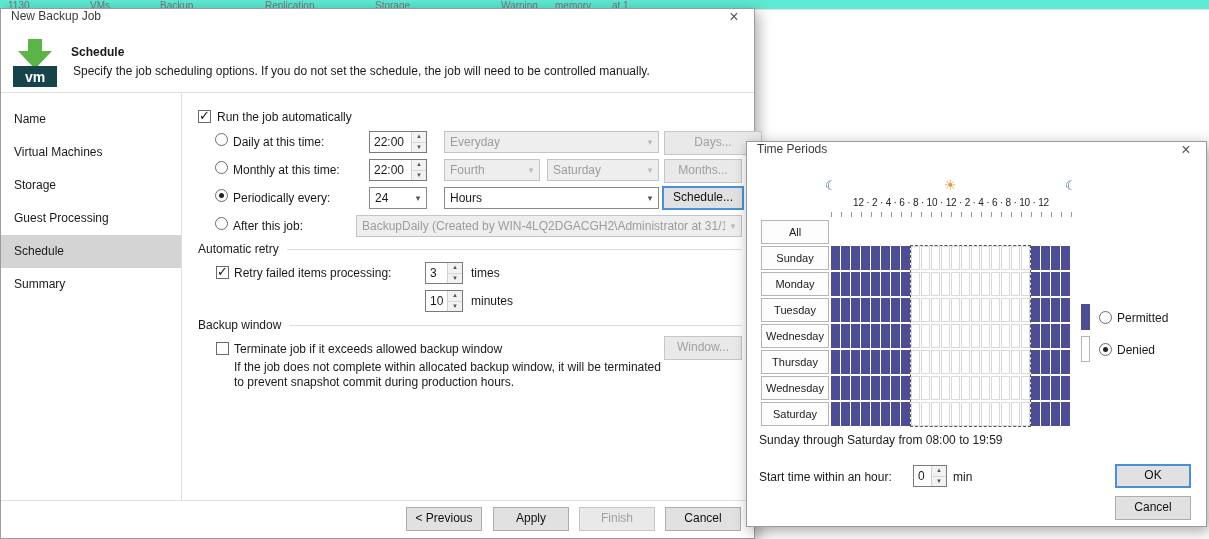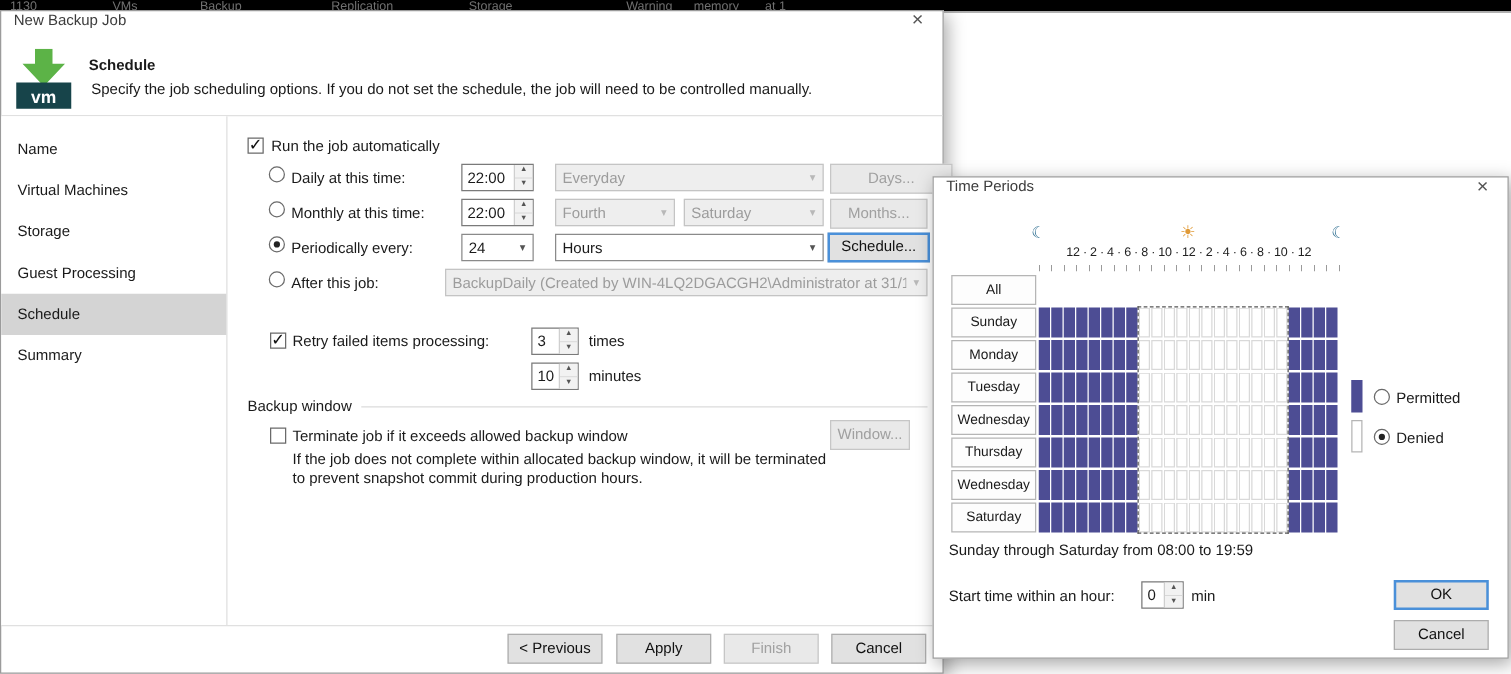--- a/index.html
+++ b/index.html
@@ -7,21 +7,21 @@
     width: 1209px; height: 539px; position: relative; overflow: hidden;
     background: #ffffff;
     font-family: "Liberation Sans", "DejaVu Sans", sans-serif;
     font-size: 12px; color: #1a1a1a;
   }
   .screen { position: absolute; inset: 0; }
 
   
   .bg-strip {
     position: absolute; top: 0; left: 0; right: 0; height: 10px;
-    background: #000000; border-bottom: 1px solid #e3e3e3;
+    background: #5eead4; border-bottom: 1px solid #e3e3e3;
     overflow: hidden; color: #777; font-size: 10px;
   }
   .bg-strip span { position: absolute; top: 0; white-space: nowrap; }
 
   
   .dialog {
     position: absolute; background: #fff; border: 1px solid #9b9b9b;
     box-shadow: 3px 4px 14px rgba(0,0,0,0.35);
   }
   .titlebar {
@@ -230,20 +230,24 @@
     </div>
     <div class="btn default" style="left:661px; top:177px; width:82px;">Schedule...</div>
 
     <div class="radio" style="left:214px; top:208px;"></div>
     <div class="lbl" style="left:232px; top:209px;">After this job:</div>
     <div class="combo disabled" style="left:355px; top:206px; width:386px;">
       <span class="combo-val">BackupDaily (Created by WIN-4LQ2DGACGH2\Administrator at 31/12</span>
       <span class="combo-arrow">▾</span>
     </div>
 
+    <div class="section-hdr" style="left:197px; top:233px;">
+      <span class="txt">Automatic retry</span>
+      <span class="line"></span>
+    </div>
     <div class="cb checked" style="left:215px; top:257px;"></div>
     <div class="lbl" style="left:233px; top:256px;">Retry failed items processing:</div>
     <div class="spin" style="left:424px; top:253px; width:38px;">
       <span class="spin-val">3</span>
       <span class="spin-btns">
         <span class="spin-up">▲</span>
         <span class="spin-dn">▼</span>
       </span>
     </div>
     <div class="lbl" style="left:470px; top:256px;">times</div>
@@ -256,21 +260,21 @@
       </span>
     </div>
     <div class="lbl" style="left:470px; top:284px;">minutes</div>
 
     <div class="section-hdr" style="left:197px; top:309px;">
       <span class="txt">Backup window</span>
       <span class="line"></span>
     </div>
     <div class="cb" style="left:215px; top:333px;"></div>
     <div class="lbl" style="left:233px; top:332px;">Terminate job if it exceeds allowed backup window</div>
-    <div class="btn disabled" style="left:663px; top:327px; width:64px;">Window...</div>
+    <div class="btn disabled" style="left:663px; top:327px; width:78px;">Window...</div>
     <div class="help-text" style="left:233px; top:351px;">If the job does not complete within allocated backup window, it will be terminated to prevent snapshot commit during production hours.</div>
 
     <div class="wiz-footer">
       <div class="btn" style="left:405px; top:6px;">&lt; Previous</div>
       <div class="btn" style="left:492px; top:6px;">Apply</div>
       <div class="btn disabled" style="left:578px; top:6px;">Finish</div>
       <div class="btn" style="left:664px; top:6px;">Cancel</div>
     </div>
   </div>
 

